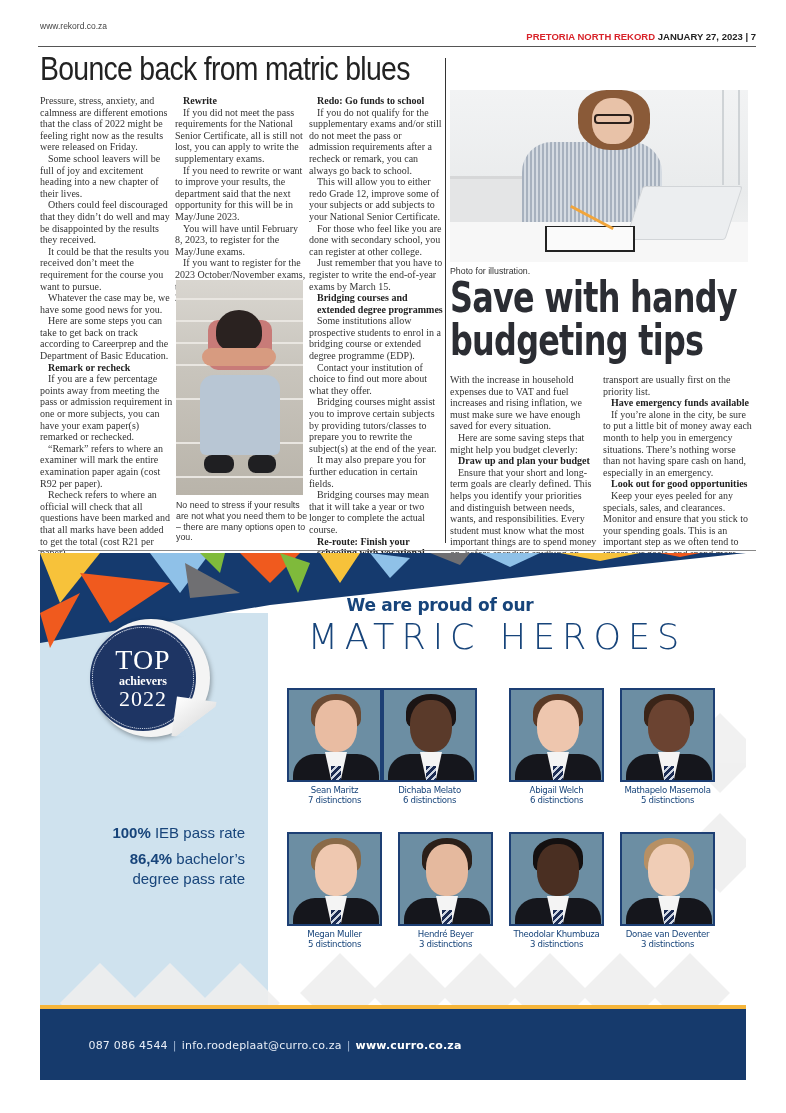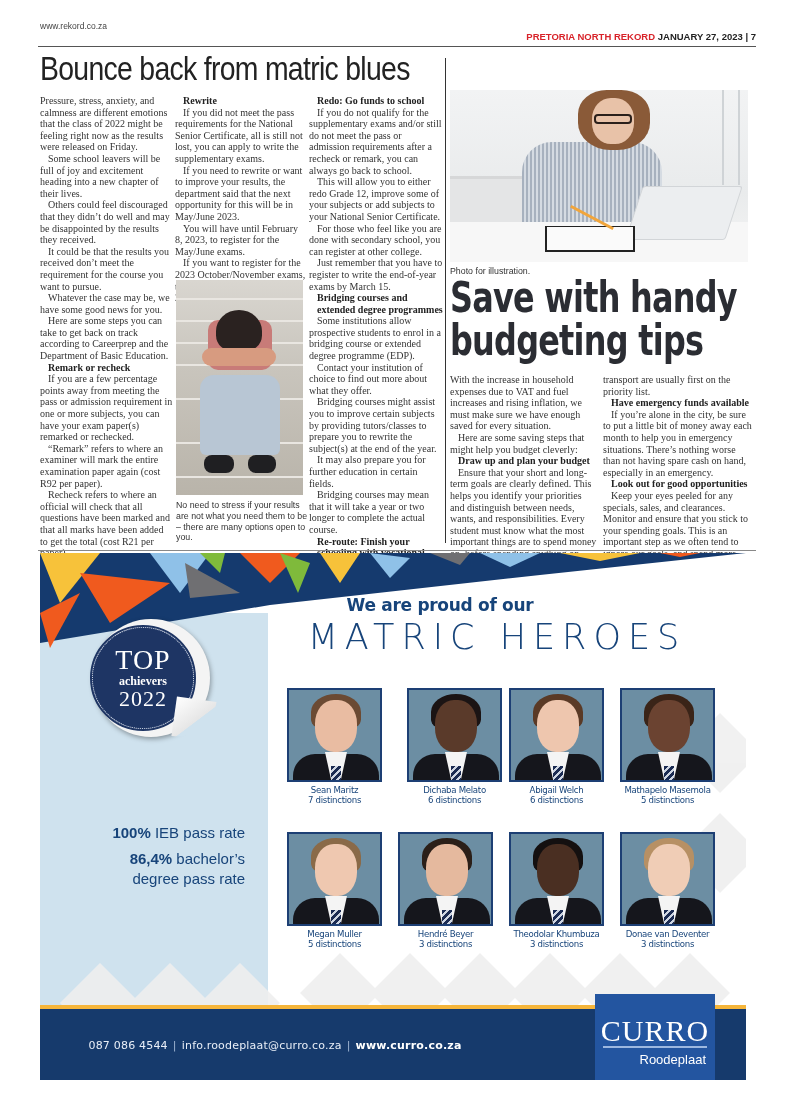--- a/index.html
+++ b/index.html
@@ -256,21 +256,21 @@
         <div class="photo">
           <div class="hair" style="background:#6b4a33"></div>
           <div class="head" style="background:#e9bca2"></div>
           <div class="blazer"></div>
           <div class="collar"></div>
           <div class="tie"></div>
         </div>
         <div class="name">Sean Maritz</div>
         <div class="dist">7 distinctions</div>
       </div>
-      <div class="student" style="left: 120px; top: 0px;">
+      <div class="student" style="left: 95px; top: 0px;">
         <div class="photo">
           <div class="hair" style="background:#1b1414"></div>
           <div class="head" style="background:#5a3a2a"></div>
           <div class="blazer"></div>
           <div class="collar"></div>
           <div class="tie"></div>
         </div>
         <div class="name">Dichaba Melato</div>
         <div class="dist">6 distinctions</div>
       </div>
@@ -341,18 +341,13 @@
         <div class="dist">3 distinctions</div>
       </div>
     </div>
 
   <div class="ad-footer-stripe"></div>
   <div class="ad-footer">
     <div class="ad-contact">
       <span>087 086 4544</span><span class="sep">|</span><span>info.roodeplaat@curro.co.za</span><span class="sep">|</span><b>www.curro.co.za</b>
     </div>
   </div>
-  <div class="curro">
-    <div class="curro-name">CURRO</div>
-    <div class="curro-rule"></div>
-    <div class="curro-sub">Roodeplaat</div>
-  </div>
 </div>
 
 </body></html>

